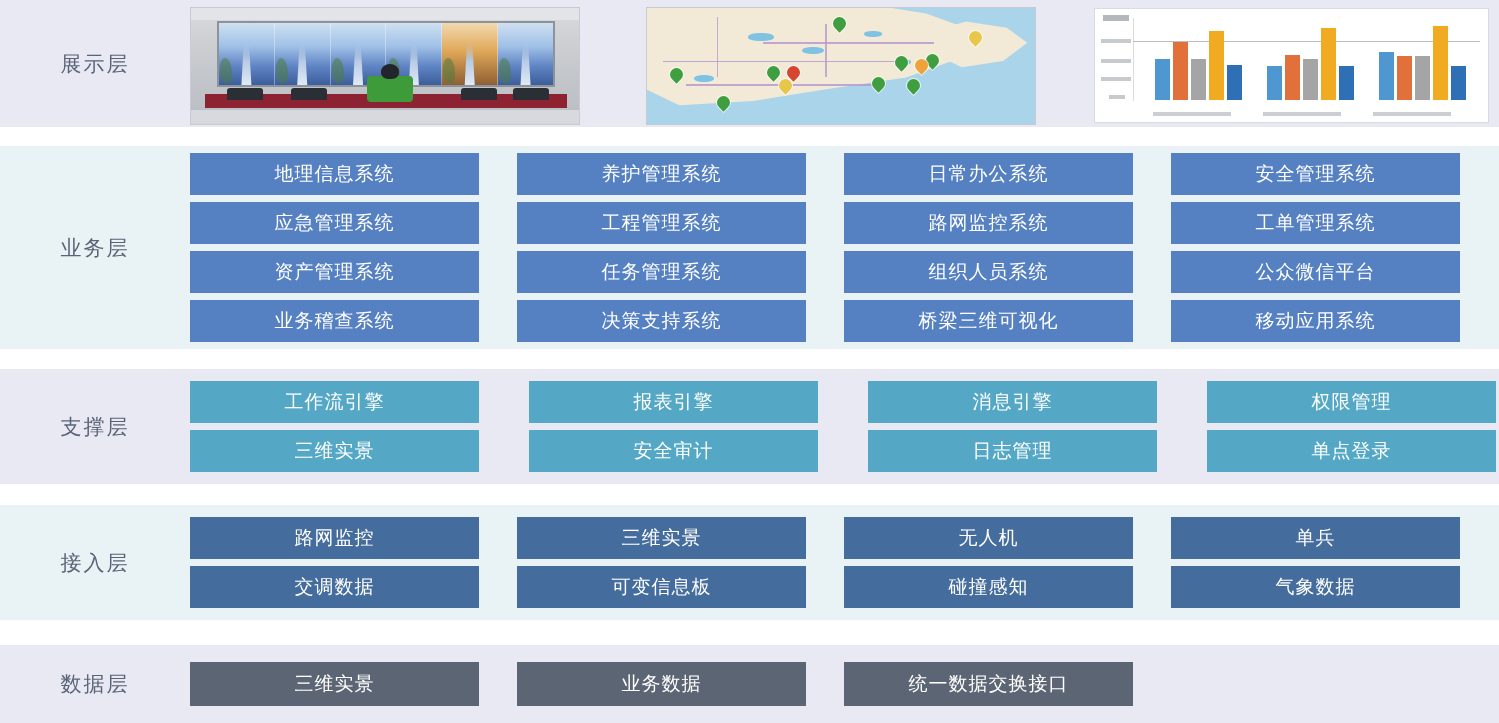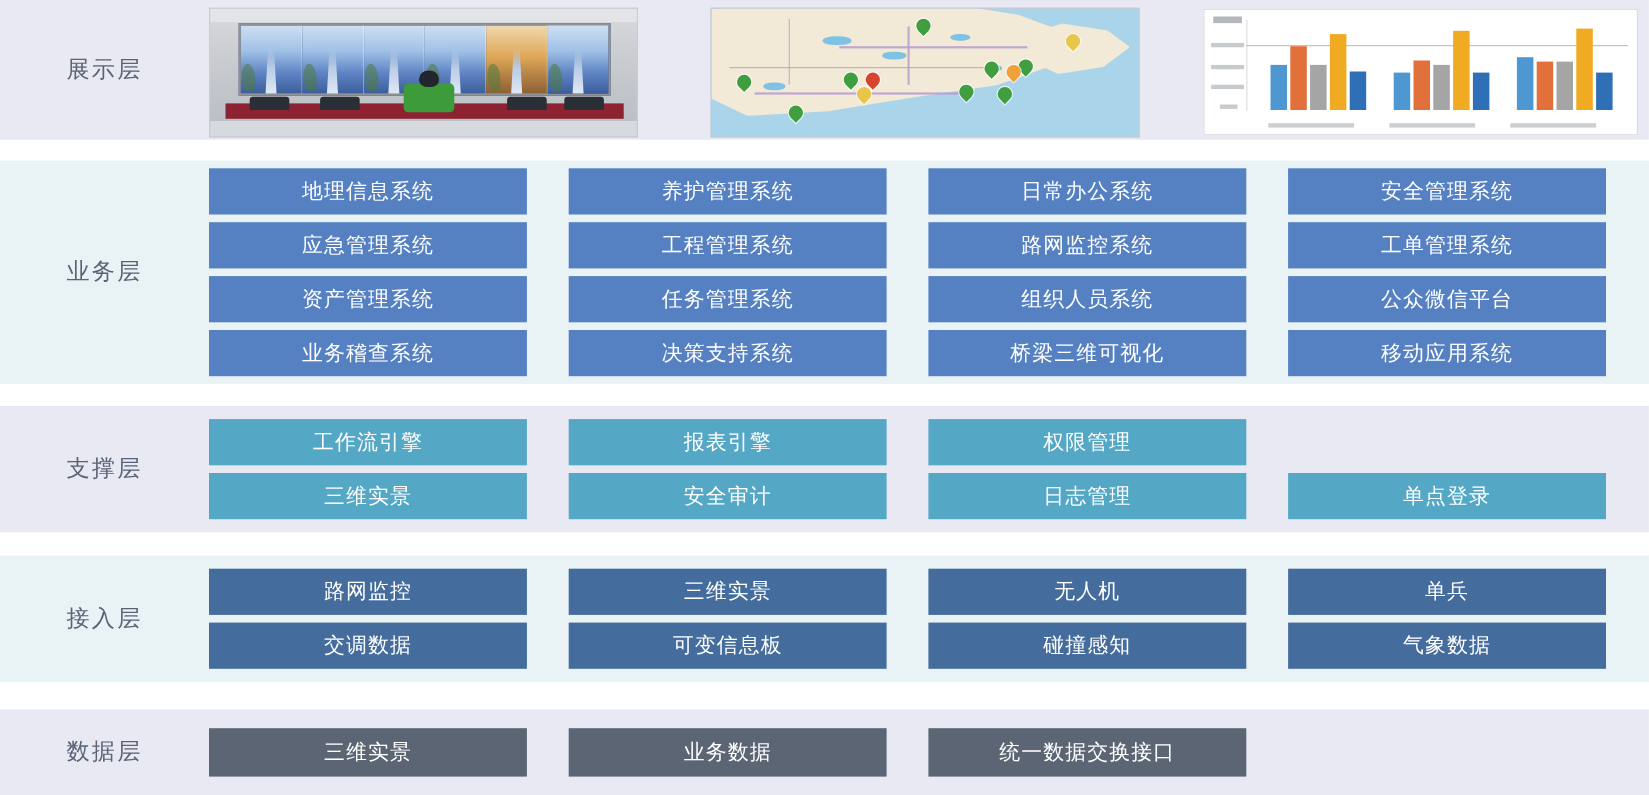--- a/index.html
+++ b/index.html
@@ -55,21 +55,21 @@
     box-sizing:border-box;
     user-select:none;
   }
   .cell:last-child{margin-right:0;}
 
   
   .layer-business .row{margin-bottom:7px;}
   .layer-business .row:last-child{margin-bottom:0;}
   .layer-business .cell{height:42px;background:#5580c2;}
 
-  .layer-support .row{margin-bottom:7px;}
+  .layer-support .row{margin-bottom:7px;gap:12px;}
   .layer-support .row:last-child{margin-bottom:0;}
   .layer-support .cell{height:42px;background:#54a8c6;}
 
   .layer-access .row{margin-bottom:7px;}
   .layer-access .row:last-child{margin-bottom:0;}
   .layer-access .cell{height:42px;background:#446c9c;}
 
   .layer-data .cell{height:44px;background:#5c6573;}
 
   
@@ -267,20 +267,21 @@
       </div>
     </div>
   </div>
 
   <div class="band tone-a layer-support" style="top:369px;height:115px;">
     <div class="band-label">支撑层</div>
     <div class="band-body">
       <div class="row">
         <div class="cell">工作流引擎</div>
         <div class="cell">报表引擎</div>
+        <div class="cell">消息引擎</div>
         <div class="cell">权限管理</div>
       </div>
       <div class="row">
         <div class="cell">三维实景</div>
         <div class="cell">安全审计</div>
         <div class="cell">日志管理</div>
         <div class="cell">单点登录</div>
       </div>
     </div>
   </div>

